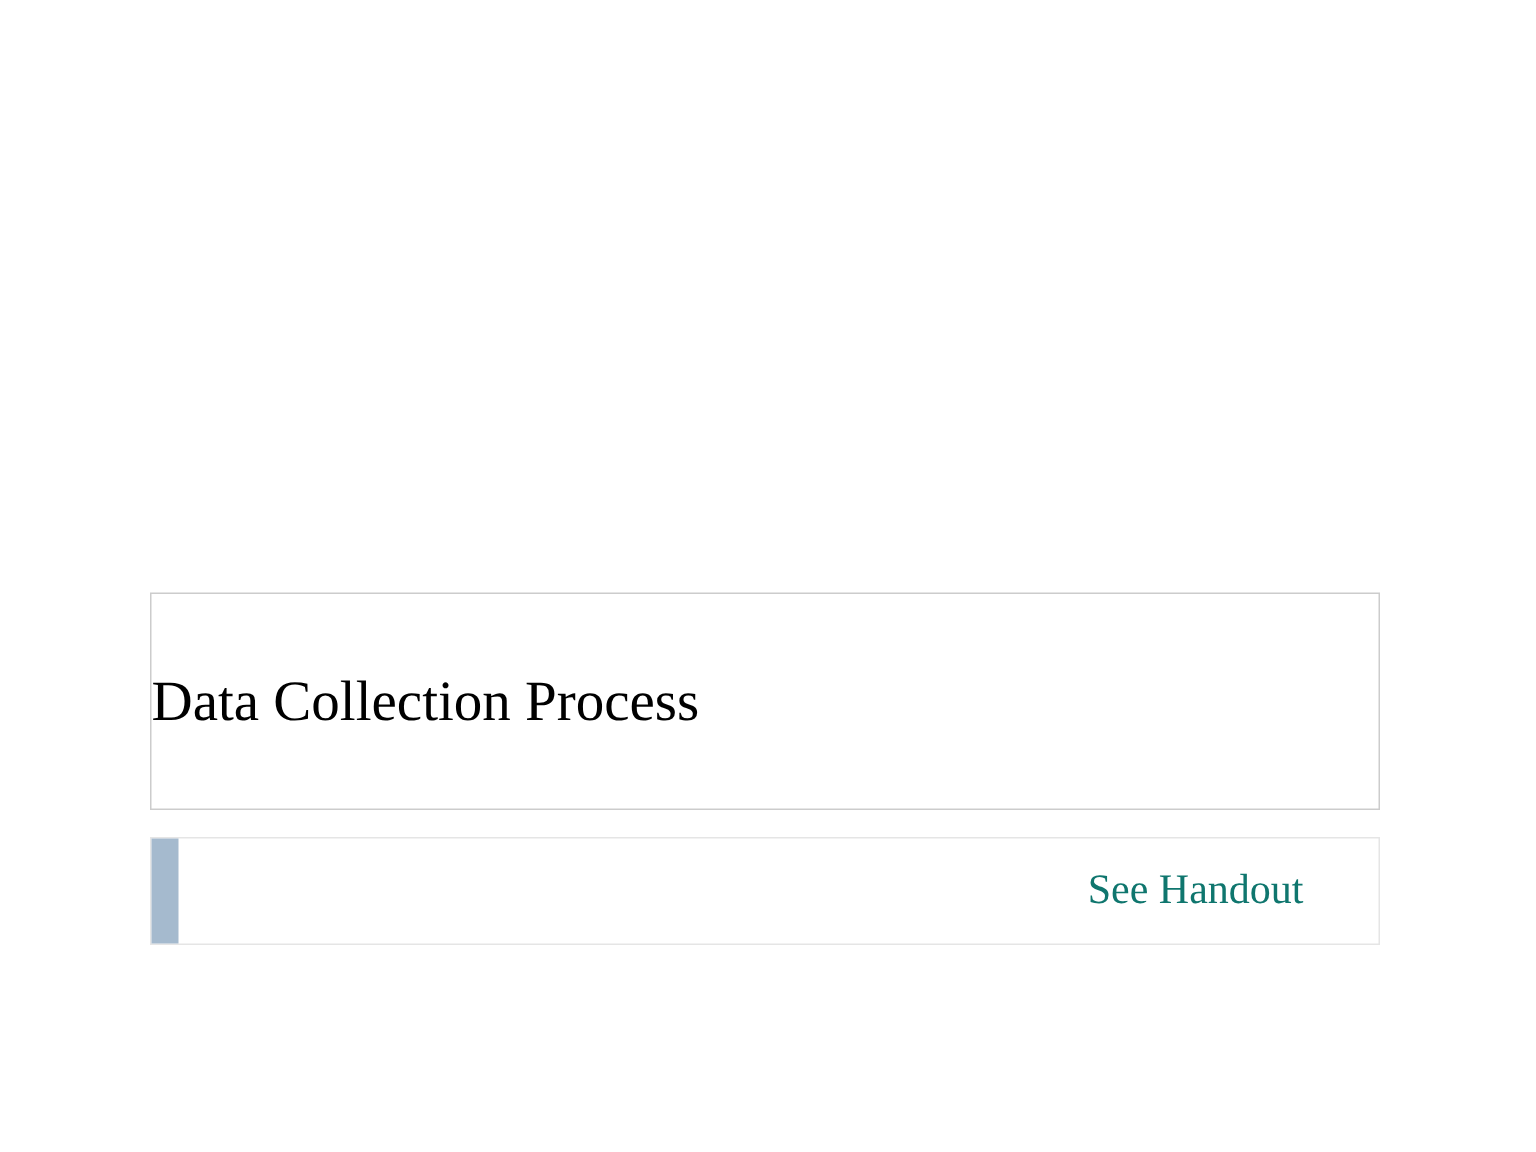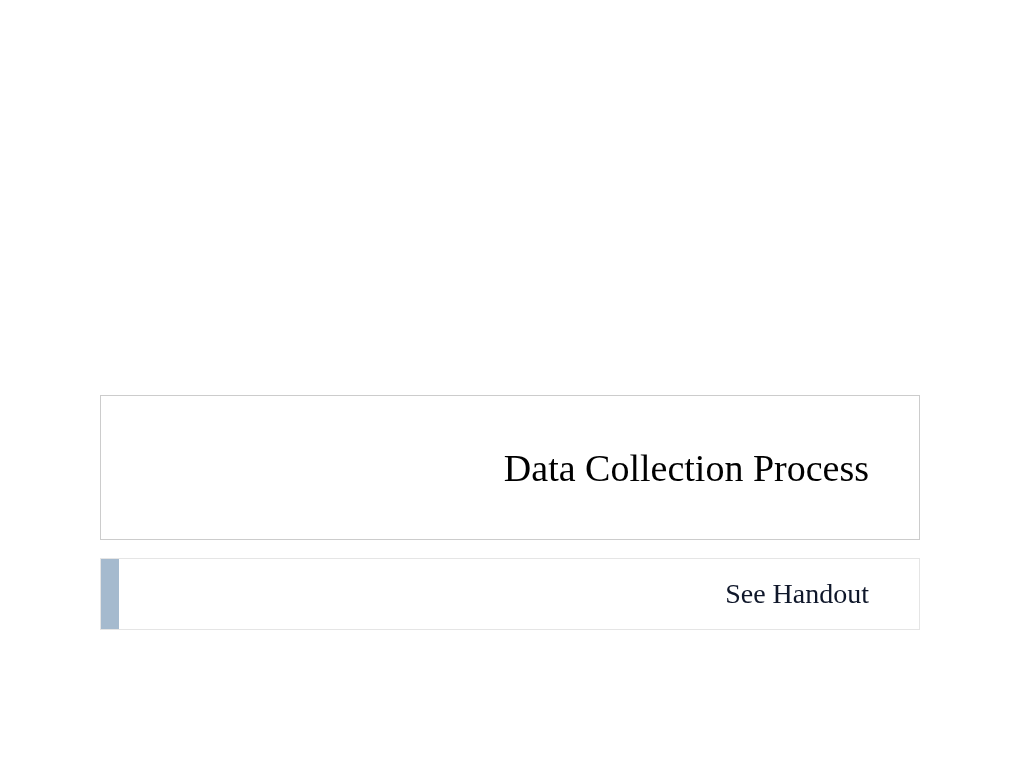--- a/index.html
+++ b/index.html
@@ -16,23 +16,24 @@
     }
     .slide-container {
       position: absolute;
       left: 100px;
       top: 395px;
       width: 820px;
     }
     .title-box {
       border: 1px solid #cccccc;
       display: flex;
-      align-items: center;
+      align-items: flex-start;
       height: 145px;
       margin-bottom: 18px;
+      flex-direction: column;
     }
     .title-accent {
       width: 18px;
       background: #7983ab;
       flex-shrink: 0;
     }
     .title-content {
       flex: 1;
       display: flex;
       align-items: center;
@@ -57,21 +58,21 @@
     }
     .subtitle-content {
       flex: 1;
       display: flex;
       align-items: center;
       justify-content: flex-end;
       padding-right: 50px;
     }
     .subtitle-text {
       font-size: 28px;
-      color: #0f172a;
+      color: #0f766e;
       font-family: Georgia, 'Times New Roman', serif;
     }
   </style>
 </head>
 <body>
 
 <div class="slide-container">
   <div class="title-box">
     <div class="title-accent"></div>
     <div class="title-content">

